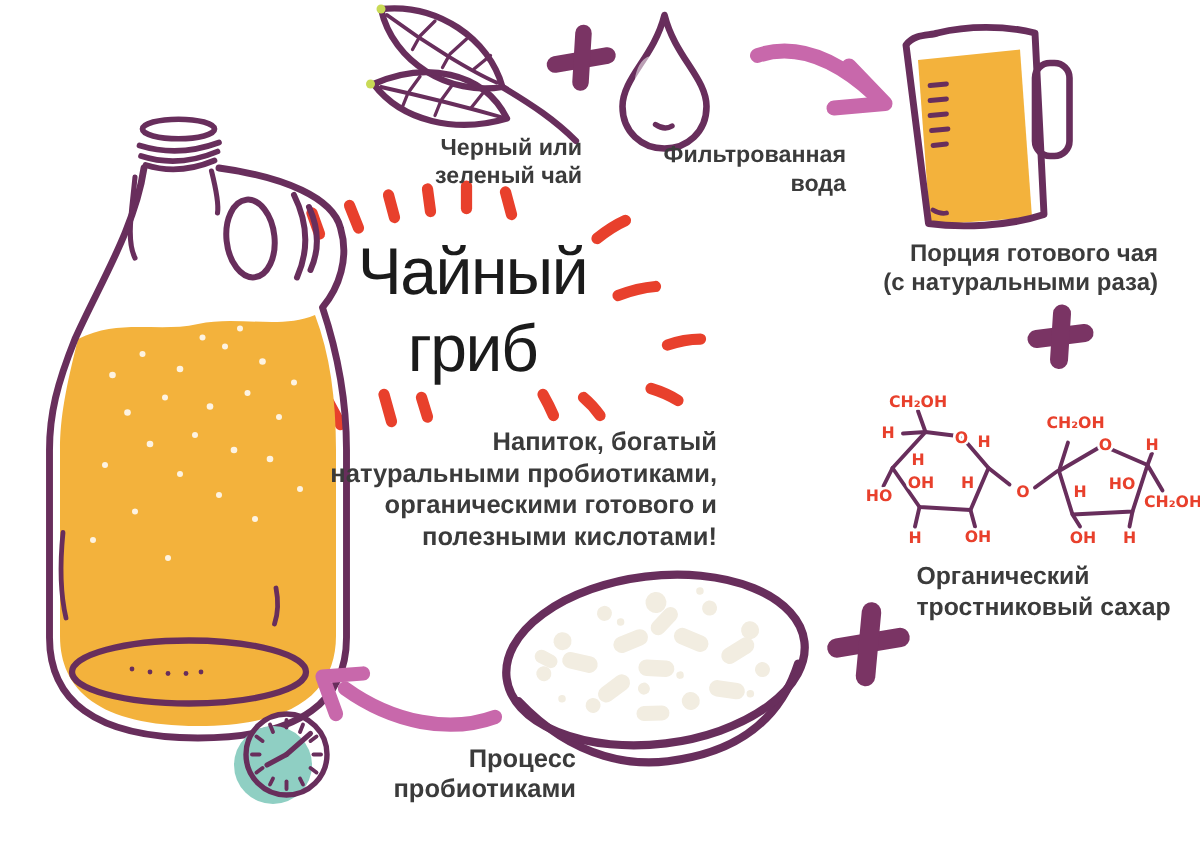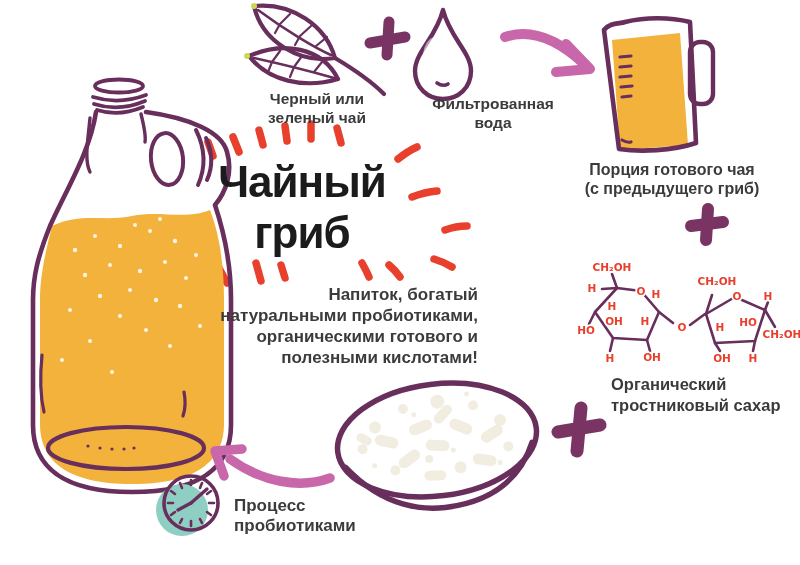--- a/index.html
+++ b/index.html
@@ -3,34 +3,34 @@
 <meta charset="utf-8">
 <style>
   html,body{margin:0;padding:0;background:#fff;}
   .stage{
     position:relative;width:800px;height:565px;overflow:hidden;background:#ffffff;
     font-family:"Liberation Sans","DejaVu Sans",sans-serif;
   }
   .stage svg{position:absolute;left:0;top:0;}
   .lbl{position:absolute;font-weight:700;color:#3b3b3b;}
   .lbl div{display:block;}
-  .center{text-align:center;}
+  .center{text-align:right;}
   .title{
-    position:absolute;left:202px;top:156px;width:200px;text-align:center;
-    font-weight:700;color:#1b1b1b;font-size:44px;line-height:51px;letter-spacing:-1px;
+    position:absolute;left:215px;top:156px;width:200px;text-align:center;
+    font-weight:400;color:#1b1b1b;font-size:44px;line-height:51px;letter-spacing:-1px;
   }
   .subtitle{
     position:absolute;left:218px;top:284px;width:260px;
     font-weight:700;color:#3b3b3b;font-size:17px;line-height:21px;text-align:right;
   }
   .tea-label{left:246px;top:89px;width:142px;font-size:15.5px;line-height:19px;}
   .water-label{left:422px;top:94px;width:142px;font-size:15.5px;line-height:19px;}
   .starter-label{left:572px;top:160px;width:200px;font-size:16px;line-height:19px;}
   .sugar-label{left:611px;top:374px;width:200px;font-size:16.5px;line-height:21px;}
-  .ferment-label{left:234px;top:496px;width:150px;font-size:17px;line-height:20px;}
+  .ferment-label{left:234px;top:496px;width:150px;font-size:17px;line-height:20px;text-align:right;}
   
   .st{stroke:#682e5c;fill:none;stroke-linecap:round;stroke-linejoin:round;}
   .atom{
     font-family:"DejaVu Sans",sans-serif;font-size:10.5px;font-weight:bold;
     fill:#e8402c;text-anchor:middle;paint-order:stroke;stroke:#ffffff;stroke-width:3.5px;
     stroke-linejoin:round;
   }
 </style>
 </head>
 <body>
@@ -289,21 +289,21 @@
   <div>зеленый чай</div>
 </div>
 
 <div class="lbl center water-label">
   <div>Фильтрованная</div>
   <div>вода</div>
 </div>
 
 <div class="lbl center starter-label">
   <div>Порция готового чая</div>
-  <div>(с предыдущего гриб)</div>
+  <div>(с натуральными раза)</div>
 </div>
 
 <div class="lbl sugar-label">
   <div>Органический</div>
   <div>тростниковый сахар</div>
 </div>
 
 <div class="lbl ferment-label">
   <div>Процесс</div>
   <div>пробиотиками</div>

